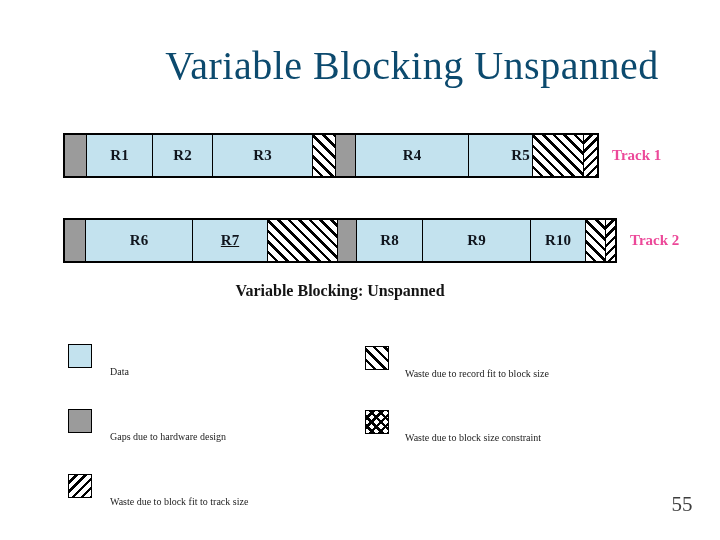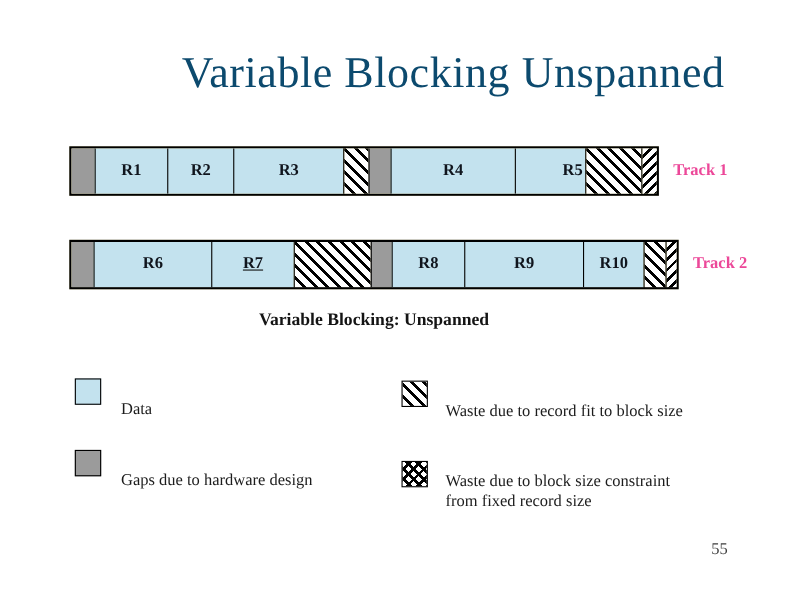--- a/index.html
+++ b/index.html
@@ -32,39 +32,39 @@
     font-weight:bold;font-size:16px;color:#141414;
   }
   .legend-col{position:absolute;}
   .legend-col.left{left:68px;top:331px;}
   .legend-col.right{left:365px;top:333px;}
   .legend-item{display:flex;align-items:center;margin-bottom:15px;}
   .legend-col.right .legend-item{margin-bottom:14px;}
   .swatch{
     width:24px;height:24px;box-sizing:border-box;border:1.5px solid #000;flex:0 0 auto;
   }
-  .legend-label{margin-left:18px;font-size:15px;color:#1c1c1c;line-height:18px;margin-top:32px;}
+  .legend-label{margin-left:18px;font-size:10px;color:#1c1c1c;line-height:18px;margin-top:32px;}
   .legend-col.right .legend-label{margin-left:16px;}
   
   .fill-data{background:var(--data-fill,#C3E2EE);}
   .fill-gap{background:var(--gap-fill,#9B9B9B);}
   .fill-waste-record-fit{
     background:repeating-linear-gradient(45deg,#fff 0 5px,#000 5px 7.5px);
   }
   .fill-waste-track-fit{
     background:repeating-linear-gradient(135deg,#fff 0 4px,#000 4px 6.5px);
   }
   .fill-waste-fixed-record{
     background:
       repeating-linear-gradient(45deg,rgba(0,0,0,0) 0 4px,#000 4px 6.5px),
       repeating-linear-gradient(135deg,#fff 0 4px,#000 4px 6.5px);
   }
   .page-num{
-    position:absolute;left:636px;top:492px;width:36px;text-align:center;
-    font-size:15px;color:#3d3d3d;
+    position:absolute;left:664px;top:492px;width:36px;text-align:center;
+    font-size:21px;color:#3d3d3d;
   }
 </style>
 </head>
 <body>
 
 <div class="title">Variable Blocking Unspanned</div>
 
 <div>
     <div class="track-row t0">
       <div class="track-bar">
@@ -126,30 +126,35 @@
       <div class="legend-label">
         <div>Data</div>
       </div>
     </div>
     <div class="legend-item">
       <div class="swatch fill-gap"></div>
       <div class="legend-label">
         <div>Gaps due to hardware design</div>
       </div>
     </div>
+    <div class="legend-item">
+      <div class="swatch fill-waste-track-fit"></div>
+      <div class="legend-label">
+        <div>Waste due to block fit to track size</div>
+      </div>
+    </div>
   </div>
 <div class="legend-col right">
     <div class="legend-item">
       <div class="swatch fill-waste-record-fit"></div>
       <div class="legend-label">
         <div>Waste due to record fit to block size</div>
       </div>
     </div>
     <div class="legend-item">
       <div class="swatch fill-waste-fixed-record"></div>
       <div class="legend-label">
         <div>Waste due to block size constraint</div>
-        <div>from fixed record size</div>
       </div>
     </div>
   </div>
 
 <div class="page-num">55</div>
 
 </body></html>

